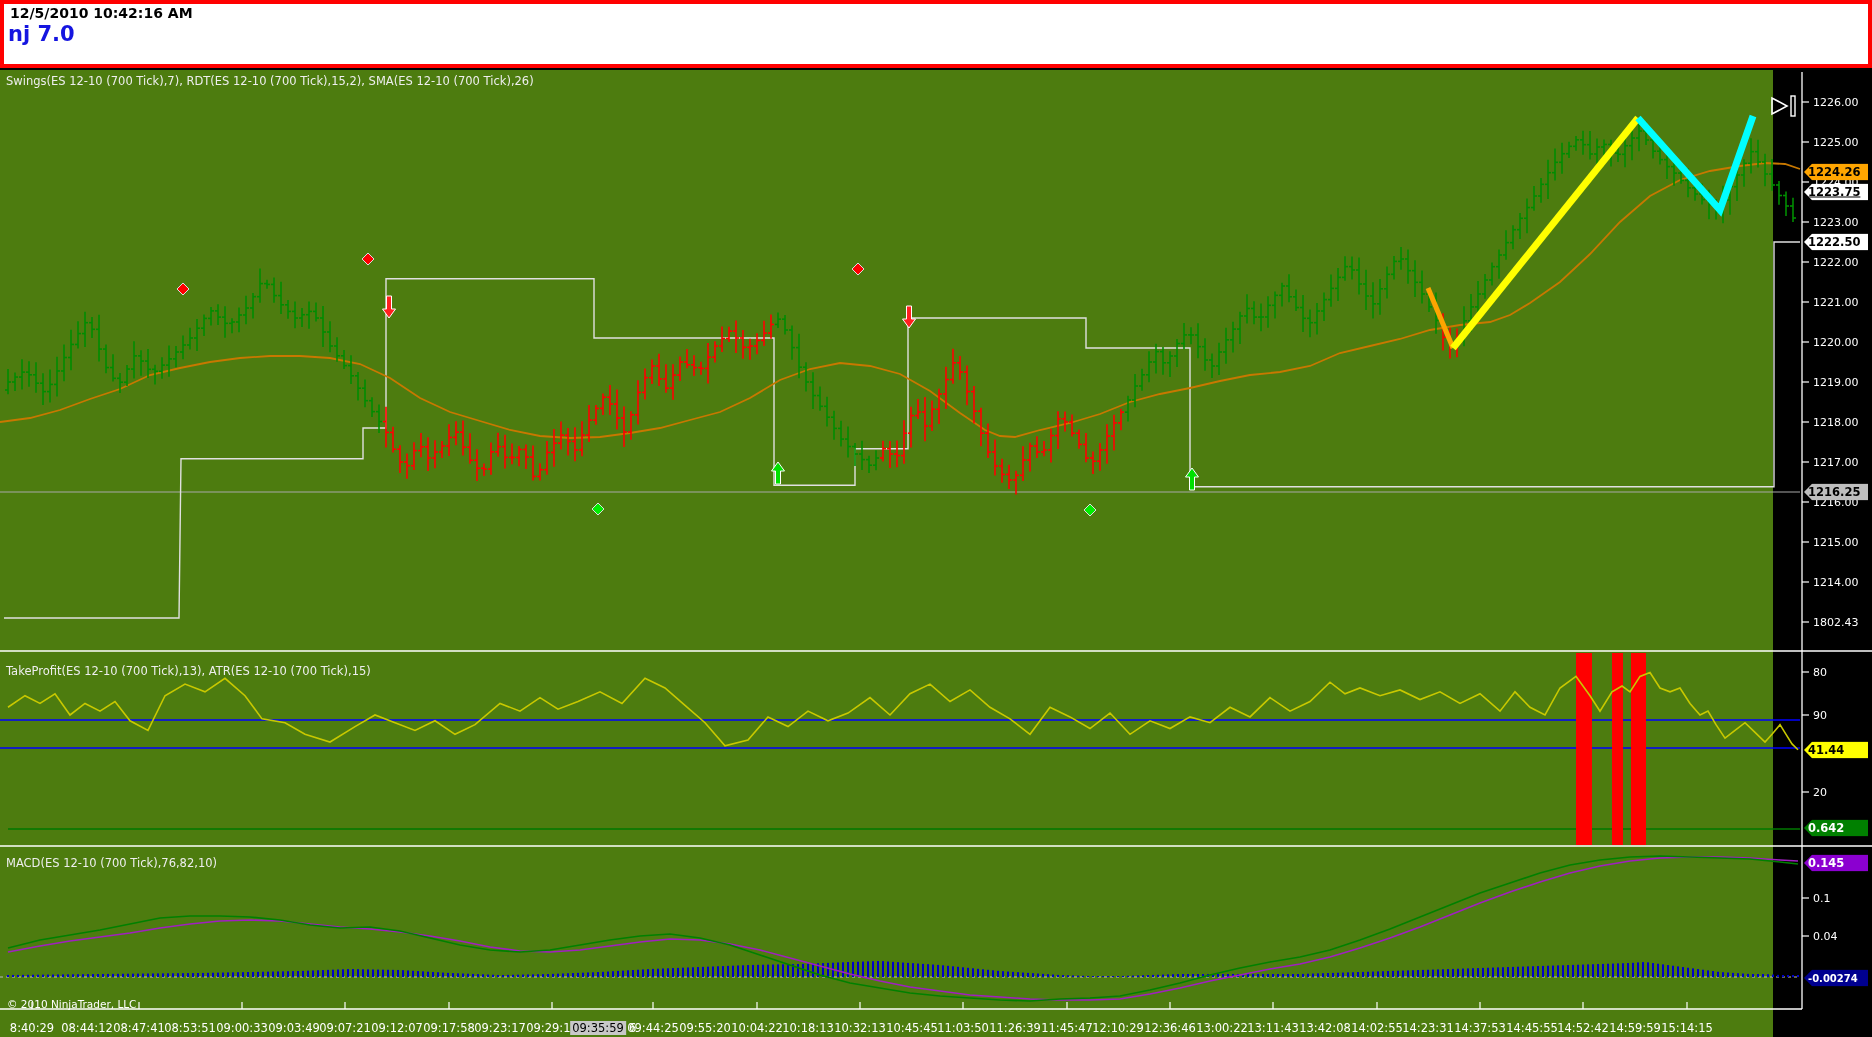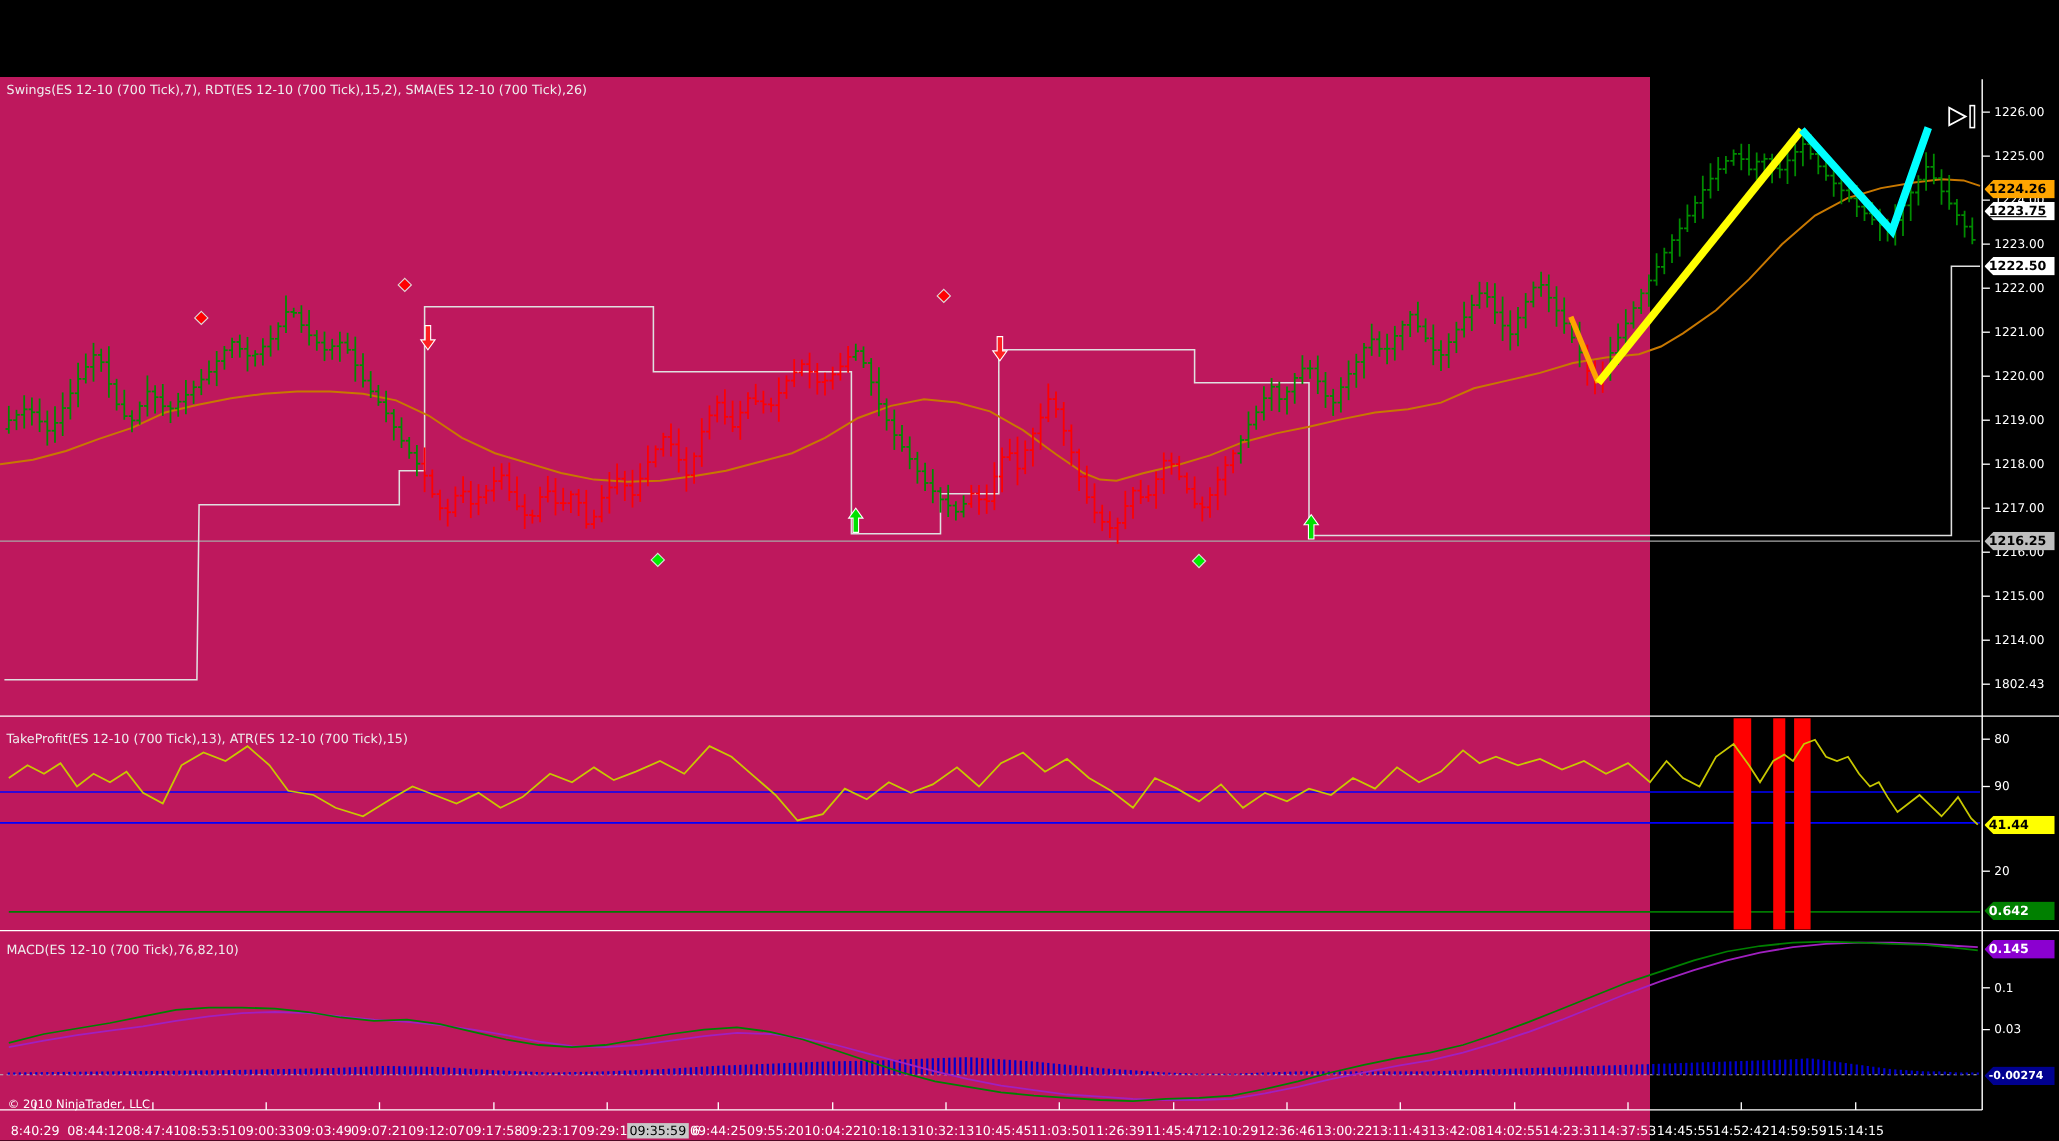--- a/index.html
+++ b/index.html
@@ -4,39 +4,43 @@
 <style>
   html,body{margin:0;padding:0;background:#000;}
   #stage{position:relative;width:1872px;height:1037px;background:#000;overflow:hidden;
          font-family:"DejaVu Sans", sans-serif;}
   
   #header{position:absolute;left:0;top:0;width:1864px;height:60px;background:#fff;
           border:4px solid #f00;}
   #header .ts{position:absolute;left:6px;top:1px;font-size:14px;font-weight:bold;color:#000;}
   #header .app{position:absolute;left:4px;top:18px;font-size:21px;font-weight:bold;color:#1515e0;}
   
-  #chart-area{position:absolute;left:0;top:70px;width:1500px;height:967px;background:#be185d;}
+  #chart-area{position:absolute;left:0;top:70px;width:1773px;height:967px;background:#4d7c0f;}
   #plot{position:absolute;left:0;top:0;}
   .panel-label{position:absolute;left:6px;color:#eee;font-size:11.5px;white-space:nowrap;}
   .tickl{position:absolute;left:1813px;color:#fff;font-size:11px;transform:translateY(-50%);white-space:nowrap;}
   .badge{position:absolute;left:1804px;width:64px;height:17px;line-height:17px;font-size:11.5px;
          text-align:left;transform:translateY(-50%);
          clip-path:polygon(0 50%,13% 0,100% 0,100% 100%,13% 100%);padding-left:4px;box-sizing:border-box;
          font-weight:bold;}
   .badge.small{font-size:10px;}
   .timel{position:absolute;color:#fff;font-size:11.5px;transform:translateX(-50%);top:951px;white-space:nowrap;}
   .timel.hl{background:#c8c8c8;color:#000;padding:0 2px;}
   #copyright{position:absolute;left:7px;top:928px;color:#fff;font-size:10.5px;}
   #remnant{position:absolute;color:#fff;font-size:11.5px;top:951px;}
 </style>
 </head>
 <body>
 
 <div id="stage">
 
+  <div id="header">
+    <div class="ts">12/5/2010 10:42:16 AM</div>
+    <div class="app">nj 7.0</div>
+  </div>
 
   <div id="chart-area">
     <svg id="plot" width="1872" height="967">
         <line x1="0" y1="422" x2="1800" y2="422" stroke="#a8a8a8" stroke-width="1.2"></line>
         <path d="M4 548.0000000000036 L179 548.0000000000036 L181 388.8000000000029 L363 388.8000000000029 L363 358.00000000000364 L386 358.00000000000364 L386 208.8000000000029 L594 208.8000000000029 L594 268.00000000000364 L774 268.00000000000364 L774 415.1999999999971 L855 415.1999999999971 L855 378.8000000000029 L908 378.8000000000029 L908 248.00000000000364 L1086 248.00000000000364 L1086 278.00000000000364 L1190 278.00000000000364 L1190 416.79999999999563 L1774 416.79999999999563 L1774 172 L1800 172" fill="none" stroke="#e0e0e0" stroke-width="1.4"></path>
         <path d="M0 352,L30 348,L60 340,L90 329,L120 319,L150 305,L180 298,L210 292,L240 288,L270 286,L300 286,L330 288,L360 294,L390 308,L420 328,L450 342,L480 351,L510 360,L540 366,L570 368,L600 367,L630 363,L660 358,L690 350,L720 342,L750 328,L780 310,L810 299,L840 293,L870 296,L900 304,L930 321,L960 343,L985 360,L1000 366,L1015 367,L1040 360,L1070 353,L1100 344,L1130 332,L1160 324,L1190 318,L1220 311,L1250 305,L1280 302,L1310 296,L1340 283,L1370 276,L1400 269,L1430 260,L1460 255,L1490 252,L1510 245,L1530 233,L1560 212,L1590 184,L1620 152,L1650 126,L1680 110,L1710 101,L1740 96,L1765 93,L1785 94,L1800 99" fill="none" stroke="#c87800" stroke-width="1.8"></path>
         <g>
           <line x1="8" y1="298.968259238256" x2="8" y2="324.2337733893255" stroke="#008c00" stroke-width="1.6"></line>
           <line x1="5" y1="320.0000000000018" x2="8" y2="320.0000000000018" stroke="#008c00" stroke-width="1.6"></line>
           <line x1="8" y1="312" x2="11" y2="312" stroke="#008c00" stroke-width="1.6"></line>
@@ -1759,21 +1763,21 @@
         <div class="tickl" style="top:352px">1218.00</div>
         <div class="tickl" style="top:392px">1217.00</div>
         <div class="tickl" style="top:432px">1216.00</div>
         <div class="tickl" style="top:472px">1215.00</div>
         <div class="tickl" style="top:512px">1214.00</div>
         <div class="tickl" style="top:552px">1802.43</div>
         <div class="tickl" style="top:602px">80</div>
         <div class="tickl" style="top:645px">90</div>
         <div class="tickl" style="top:722px">20</div>
         <div class="tickl" style="top:828px">0.1</div>
-        <div class="tickl" style="top:866px">0.03</div>
+        <div class="tickl" style="top:866px">0.04</div>
         <div class="badge" style="top: 102px; background: rgb(255, 165, 0); color: rgb(0, 0, 0);">1224.26</div>
         <div class="badge" style="top: 122px; background: rgb(255, 255, 255); color: rgb(0, 0, 0); text-decoration: underline;">1223.75</div>
         <div class="badge" style="top: 172px; background: rgb(255, 255, 255); color: rgb(0, 0, 0);">1222.50</div>
         <div class="badge" style="top: 422px; background: rgb(190, 190, 190); color: rgb(0, 0, 0);">1216.25</div>
         <div class="badge" style="top: 680px; background: rgb(255, 255, 0); color: rgb(0, 0, 0);">41.44</div>
         <div class="badge" style="top: 758px; background: rgb(0, 128, 0); color: rgb(255, 255, 255);">0.642</div>
         <div class="badge" style="top: 793px; background: rgb(139, 0, 208); color: rgb(255, 255, 255);">0.145</div>
         <div class="badge small" style="top: 908px; background: rgb(0, 0, 144); color: rgb(255, 255, 255);">-0.00274</div>
         <div class="timel" style="left:32px">8:40:29</div>
         <div class="timel" style="left:87px">08:44:12</div>

